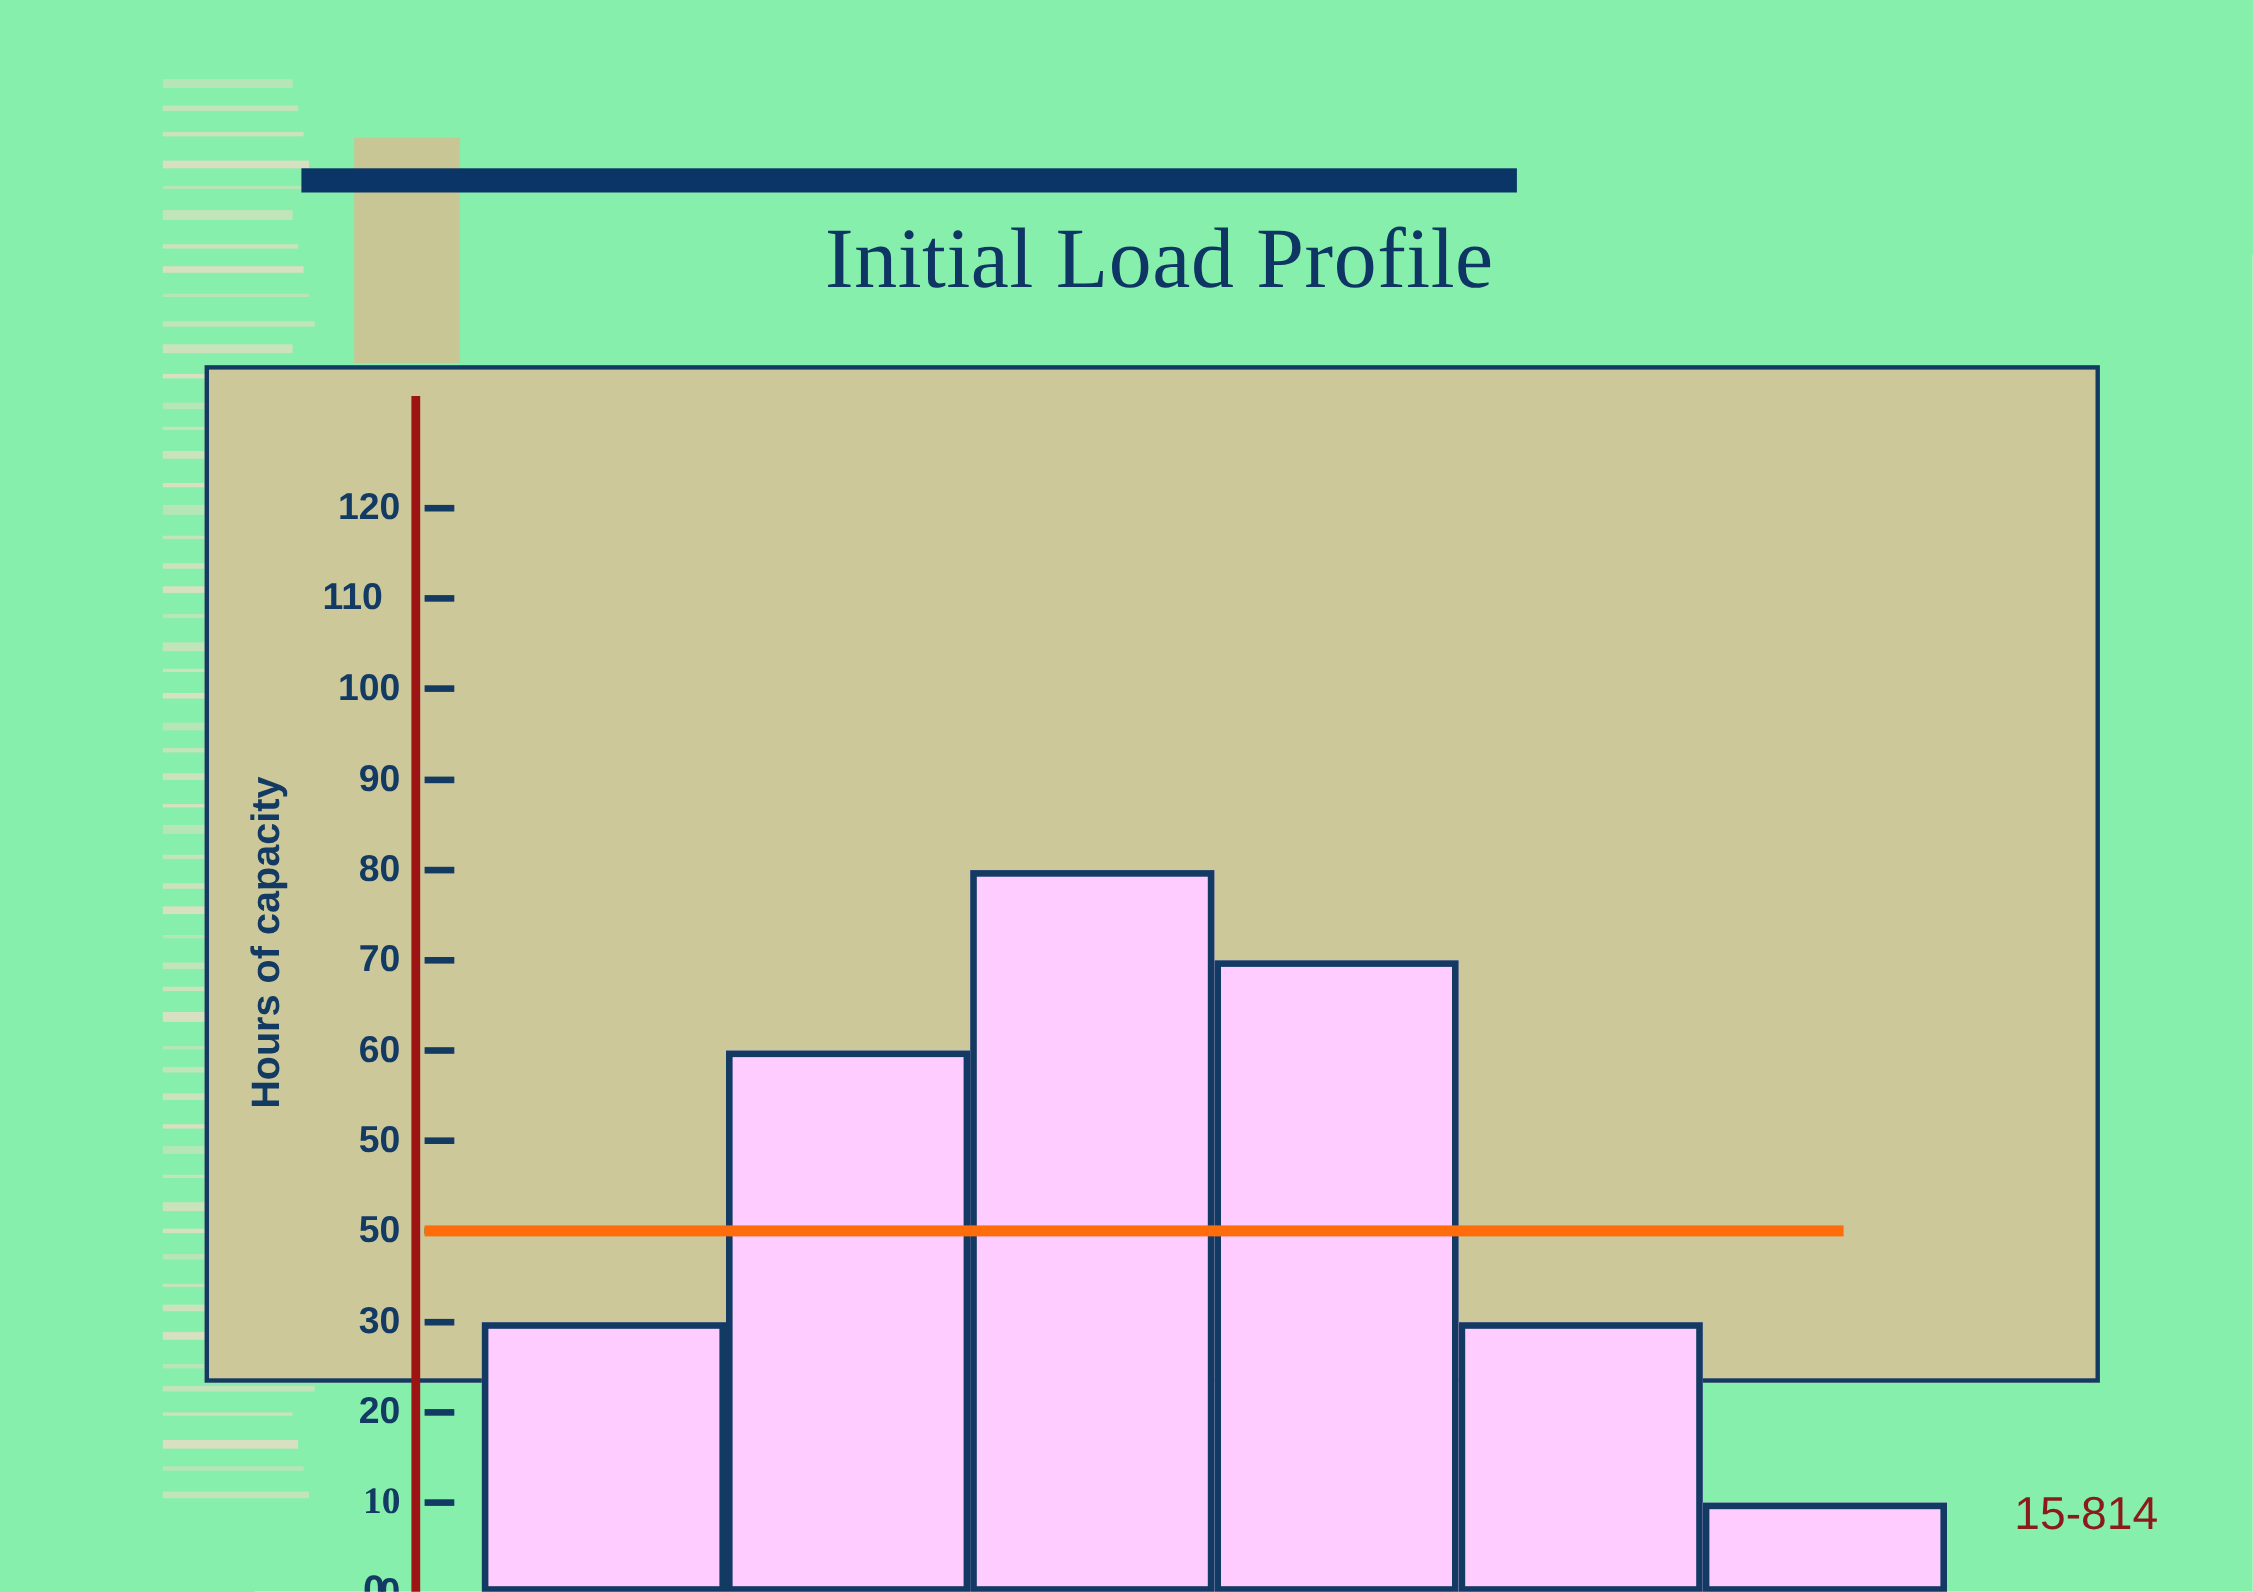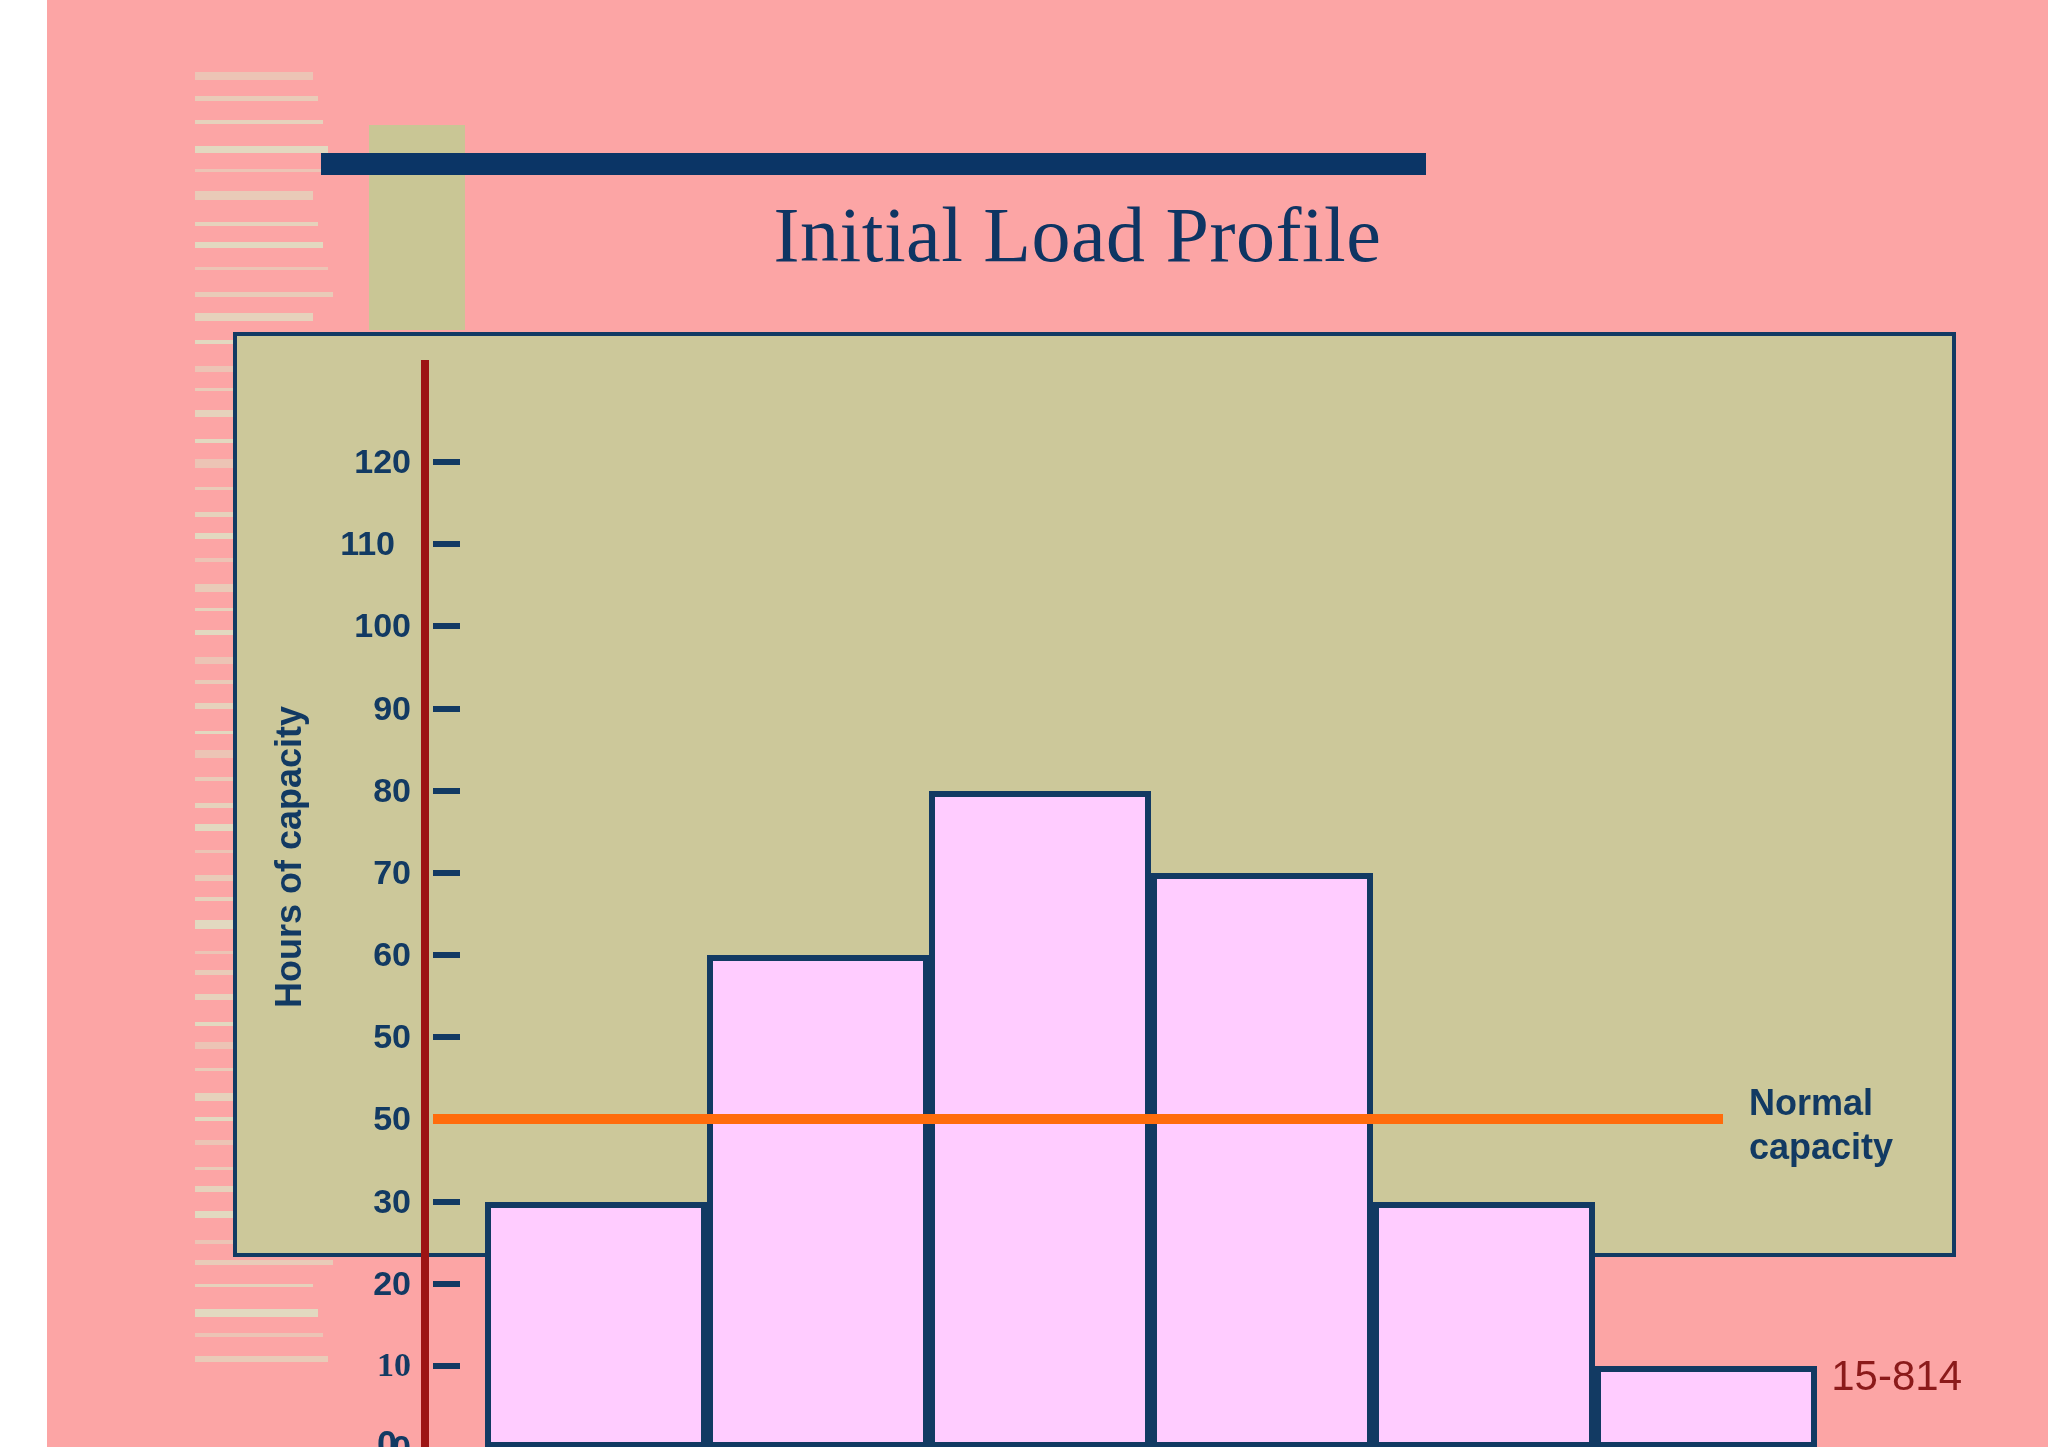--- a/index.html
+++ b/index.html
@@ -3,21 +3,21 @@
 <meta charset="utf-8">
 <style>
   html,body{margin:0;padding:0;}
   body{
     width:2048px;height:1447px;
     background:#ffffff;
     font-family:"Liberation Sans", sans-serif;
     position:relative;
     overflow:hidden;
   }
-  .slide{position:absolute;inset:0;background:#fca5a5;margin-left:47px;}
+  .slide{position:absolute;inset:0;background:#86efac;}
 
   
   .stripes{
     position:absolute;left:148px;top:72px;width:140px;height:1330px;
     z-index:1;
   }
   .stripes .s{position:absolute;left:0;background:#dfdec2;}
 
   
   .khaki-block{
@@ -192,22 +192,18 @@
         <div class="ytick" style="left: 196px; top: 123.154px;"></div>
         <div class="ylabel-txt" style="left: 84px; top: 108.154px;">120</div>
         <div class="bar" style="left: 248px; width: 222px; top: 865.538px; height: 246.462px;"></div>
         <div class="bar" style="left: 470px; width: 222px; top: 619.077px; height: 492.923px;"></div>
         <div class="bar" style="left: 692px; width: 222px; top: 454.769px; height: 657.231px;"></div>
         <div class="bar" style="left: 914px; width: 222px; top: 536.923px; height: 575.077px;"></div>
         <div class="bar" style="left: 1136px; width: 222px; top: 865.538px; height: 246.462px;"></div>
         <div class="bar" style="left: 1358px; width: 222px; top: 1029.85px; height: 82.1538px;"></div>
         <div class="zero-label" style="left: 140px; top: 1088px;">0</div>
         <div class="capline" style="background: rgb(255, 108, 12); left: 196px; width: 1290px; top: 778.385px;"></div>
-        <div class="caplabel" style="left: 1512px; top: 745.385px;">
-          <div>Normal</div>
-          <div>capacity</div>
-        </div>
       </div>
   </div>
 
   <div class="footer">15-814</div>
 
 </div>
 
 </body></html>

